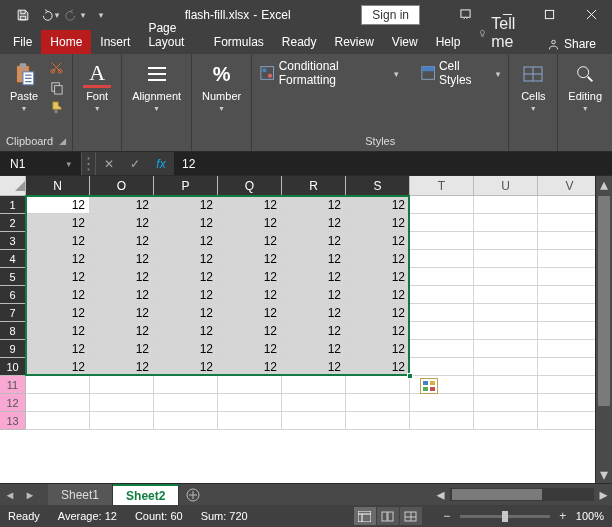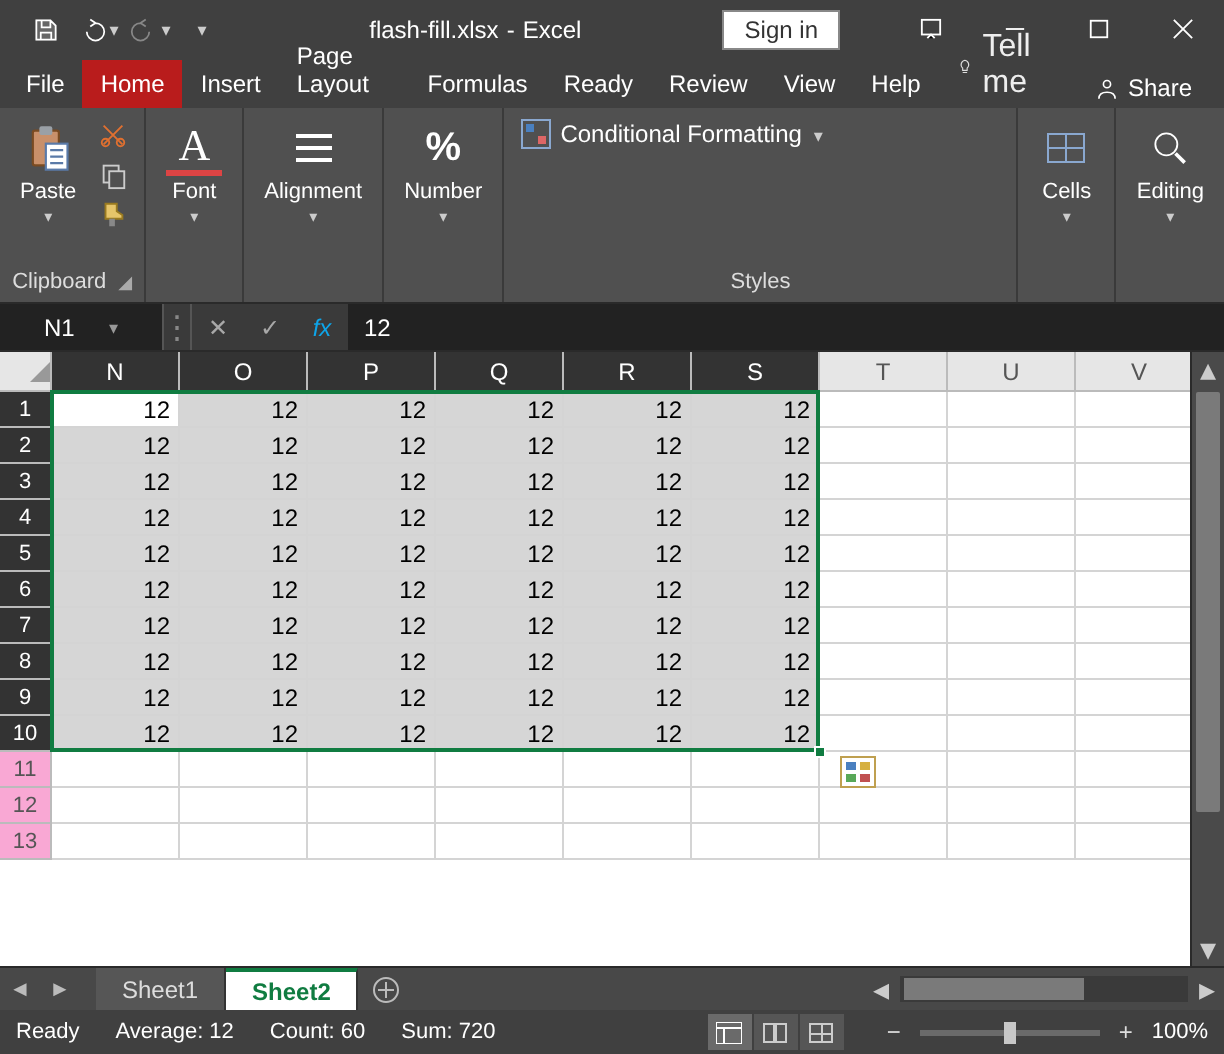--- a/index.html
+++ b/index.html
@@ -35,21 +35,21 @@
   .bigbtn .ic { width: 28px; height: 28px; display: flex; align-items: center; justify-content: center; }
   .col { display: flex; flex-direction: column; gap: 2px; }
   .sm { width: 20px; height: 18px; display: flex; align-items: center; justify-content: center; }
   .styles-list { display: flex; gap: 18px; }
   .styles-item { display: flex; align-items: center; color: #fff; font-size: 12px; gap: 4px; padding: 1px 2px; }
   .chev::after { content: '▾'; font-size: 9px; color: #ccc; margin-left: 2px; }
   .launcher { font-size: 9px; color: #aaa; margin-left:4px; }
 
   
   .fxrow { height: 24px; background: #3a3a3a; display: flex; align-items: stretch; border-bottom: 1px solid #2a2a2a; }
-  .namebox { width: 82px; background: #222; color: #fff; font-size: 12px; padding: 3px 22px; border-right: 1px solid #555; display: flex; align-items: center; justify-content: space-between; }
+  .namebox { width: 82px; background: #222; color: #fff; font-size: 12px; padding: 3px 10px; border-right: 1px solid #555; display: flex; align-items: center; justify-content: space-between; }
   .fxsep { width: 14px; display:flex; align-items:center; justify-content:center; color:#888; border-right:1px solid #555;}
   .fxbtns { display: flex; align-items: center; }
   .fxbtn { width: 26px; display:flex; align-items:center; justify-content:center; color:#999; font-size:12px; }
   .fxinput { flex: 1; background: #222; color: #fff; font-size: 12px; padding: 3px 8px; border:none; outline:none; }
 
   
   .gridwrap { flex: 1; position: relative; display: flex; background: #fff; }
   .gridmain { flex: 1; overflow: hidden; position: relative; }
   .corner { position: absolute; left:0; top:0; width: 26px; height: 20px; background: #e6e6e6; border-right:1px solid #bbb; border-bottom:1px solid #bbb; display:flex; align-items:center; justify-content:flex-end; }
   .corner svg { width:10px; height:10px; }
@@ -267,20 +267,28 @@
         <div class="styles-list">
           <div class="styles-item">
             <svg width="16" height="16" viewBox="0 0 16 16">
                 <rect x="1" y="1" width="14" height="14" stroke="#8aa8d0" fill="none"></rect>
                 <rect x="3" y="3" width="4" height="4" fill="#4a80c0"></rect>
                 <rect x="9" y="9" width="4" height="4" fill="#d66"></rect>
               </svg>
             <span>Conditional Formatting</span>
               <span class="chev"></span>
           </div>
+          <div class="styles-item">
+            <svg width="16" height="16" viewBox="0 0 16 16">
+                <rect x="1" y="1" width="14" height="14" stroke="#8aa8d0" fill="none"></rect>
+                <rect x="1" y="1" width="14" height="5" fill="#4a80c0"></rect>
+              </svg>
+            <span>Cell Styles</span>
+              <span class="chev"></span>
+          </div>
         </div>
       </div>
       <div class="group-label">
           <span>Styles</span>
         </div>
     </div>
 
     <div class="group">
       <div class="group-body">
         <div class="bigbtn">

